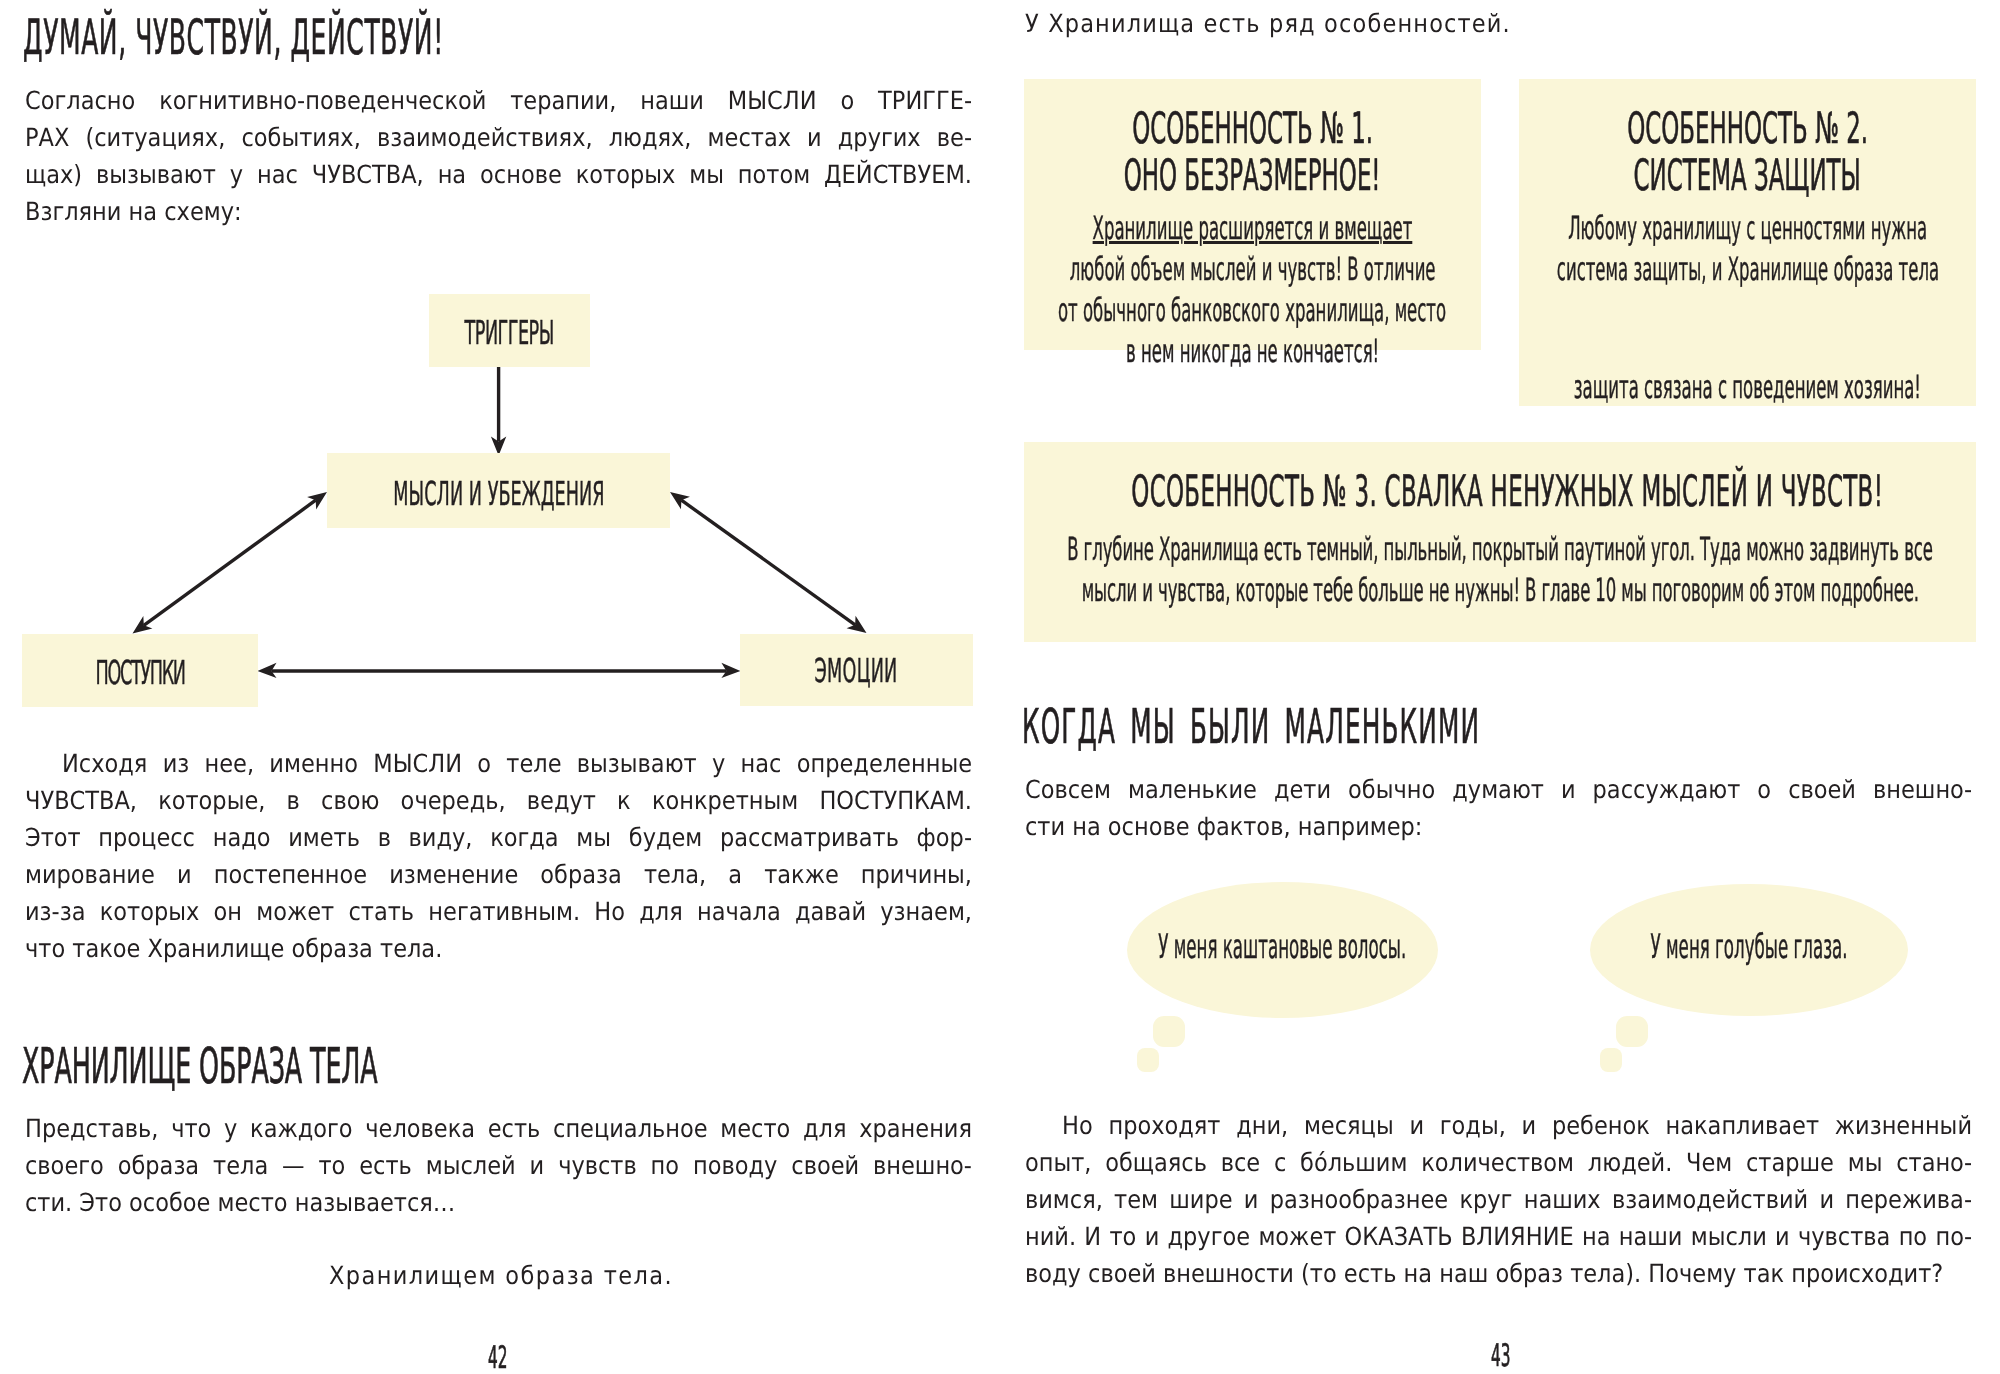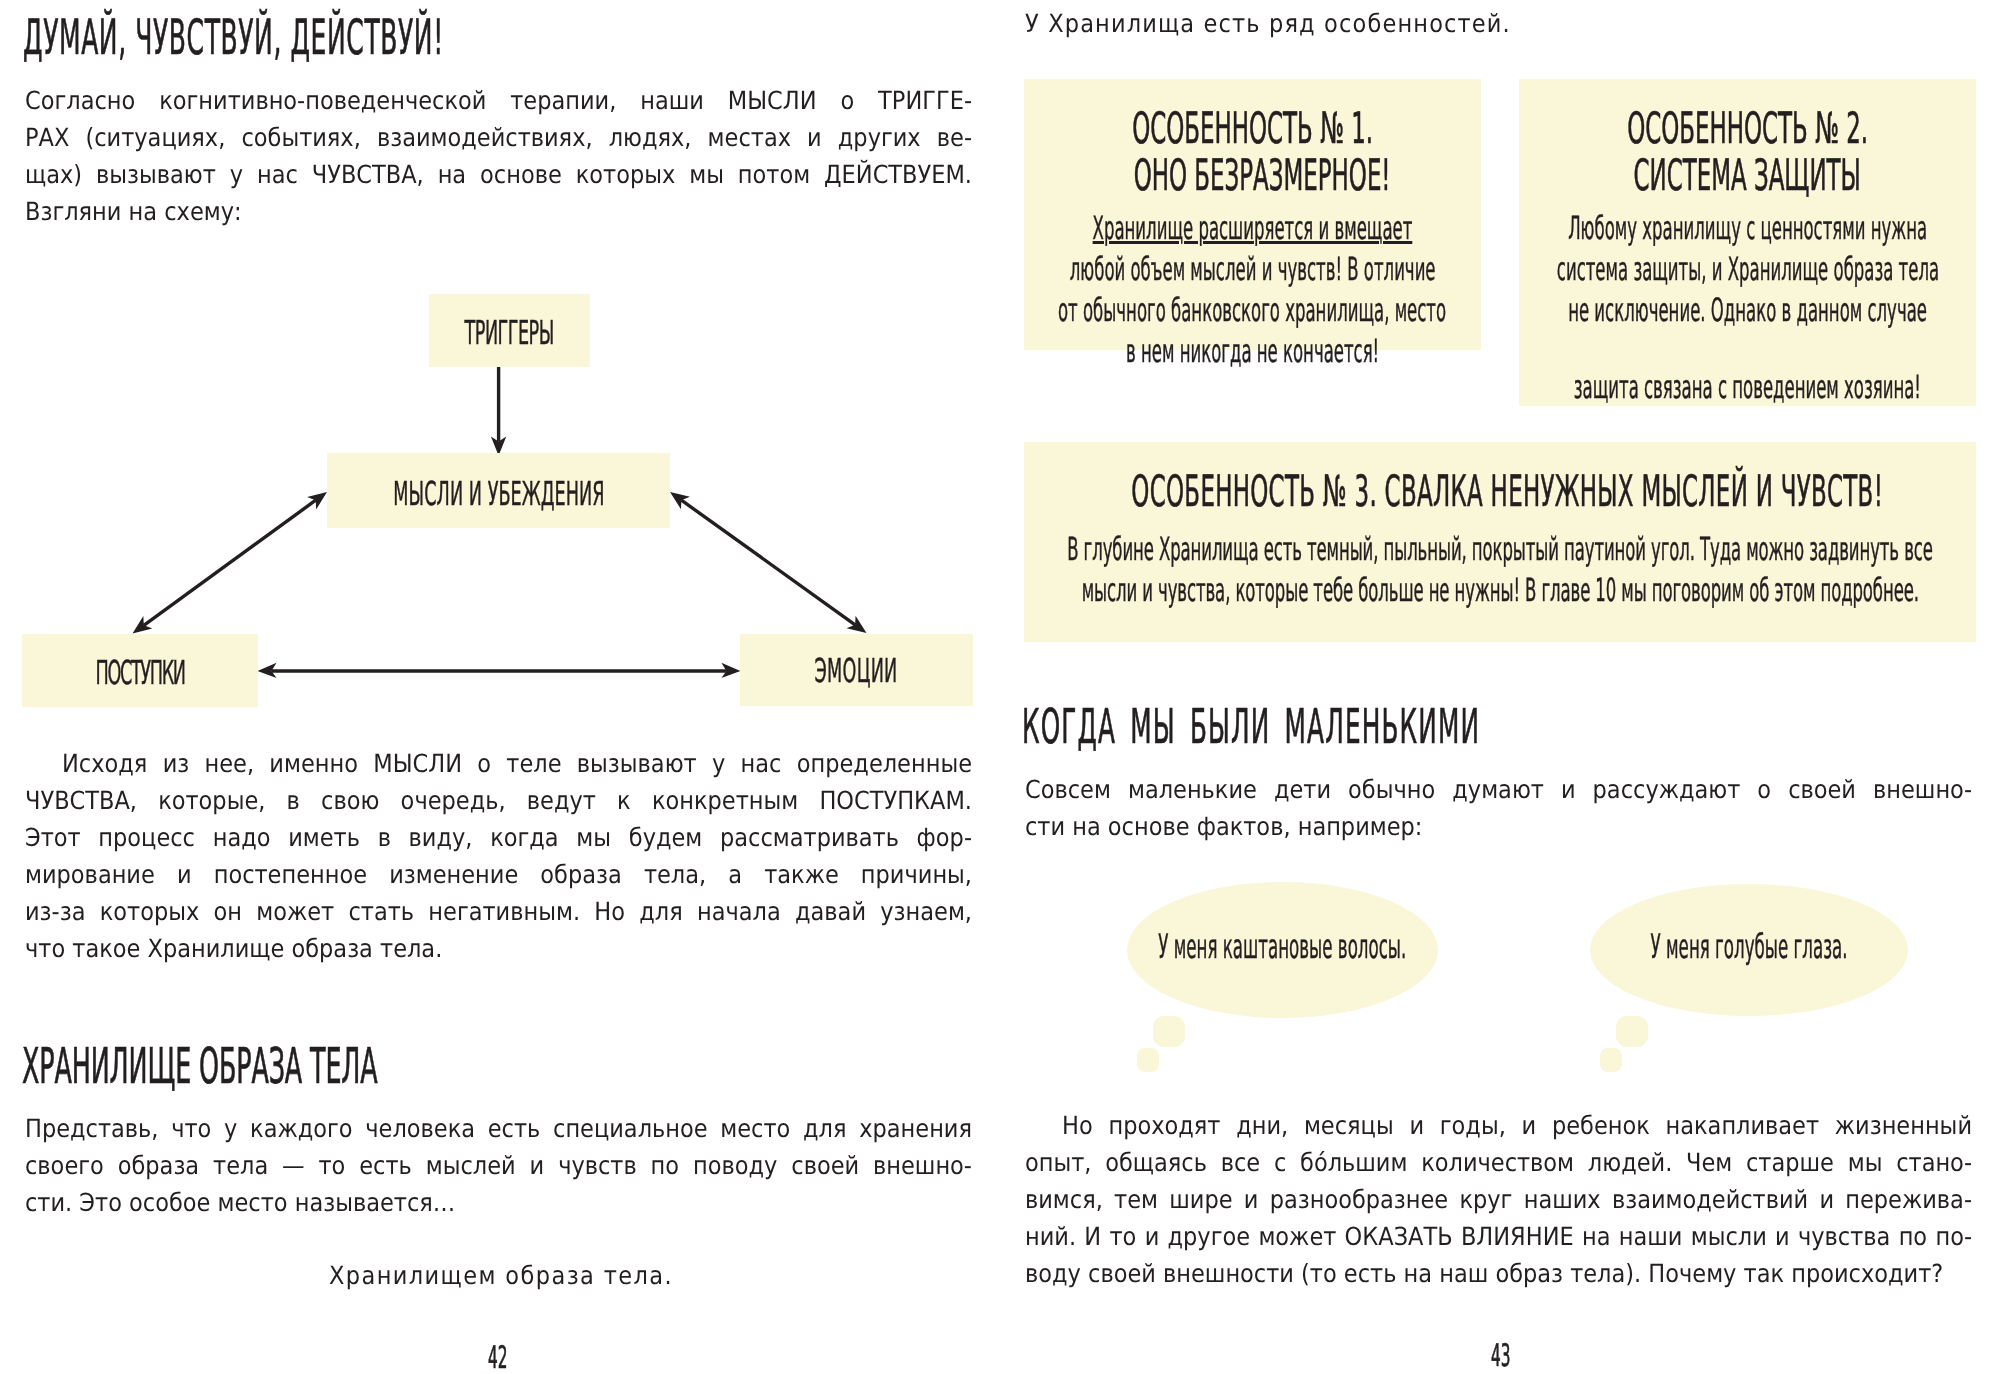--- a/index.html
+++ b/index.html
@@ -152,21 +152,21 @@
 <div class="page" id="page-right">
 
   <div class="body-p nojust" style="left:25px;top:5px;width:947px;">
     <div class="nojust" style="letter-spacing:1.15px;">У Хранилища есть ряд особенностей.</div>
   </div>
 
   <div class="ybox" style="left:24px;top:79px;width:457px;height:271px;">
     <div class="ybox-title" style="top:25px;">
         <span class="hand">ОСОБЕННОСТЬ № 1.</span>
       </div>
-    <div class="ybox-title" style="top:72px;padding-left:10px;">
+    <div class="ybox-title" style="top:72px;">
         <span class="hand">ОНО БЕЗРАЗМЕРНОЕ!</span>
       </div>
     <div class="ybox-line" style="top:130px;text-decoration:underline;">
         <span class="hand">Хранилище расширяется и вмещает</span>
       </div>
     <div class="ybox-line" style="top:171px;">
         <span class="hand">любой объем мыслей и чувств! В отличие</span>
       </div>
     <div class="ybox-line" style="top:212px;">
         <span class="hand">от обычного банковского хранилища, место</span>
@@ -181,23 +181,20 @@
         <span class="hand">ОСОБЕННОСТЬ № 2.</span>
       </div>
     <div class="ybox-title" style="top:72px;">
         <span class="hand">СИСТЕМА ЗАЩИТЫ</span>
       </div>
     <div class="ybox-line" style="top:130px;">
         <span class="hand">Любому хранилищу с ценностями нужна</span>
       </div>
     <div class="ybox-line" style="top:171px;justify-content:center;">
         <span class="hand">система защиты, и Хранилище образа тела</span>
-      </div>
-    <div class="ybox-line" style="top:212px;">
-        <span class="hand">не исключение. Однако в данном случае</span>
       </div>
     <div class="ybox-line" style="top:253px;margin-top:36px;">
         <span class="hand">защита связана с поведением хозяина!</span>
       </div>
   </div>
 
   <div class="ybox" style="left:24px;top:442px;width:952px;height:200px;">
     <div class="ybox-title" style="top:25px;">
         <span class="hand" style="letter-spacing:0.49px;margin-left:14px;">ОСОБЕННОСТЬ № 3. СВАЛКА НЕНУЖНЫХ МЫСЛЕЙ И ЧУВСТВ!</span>
       </div>

